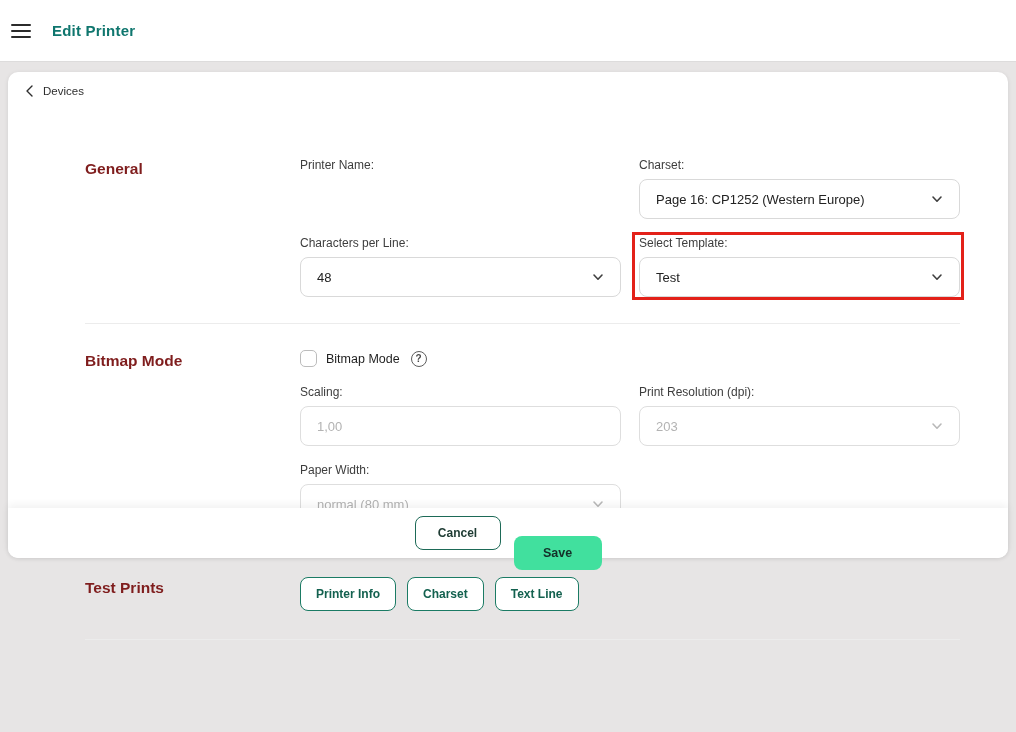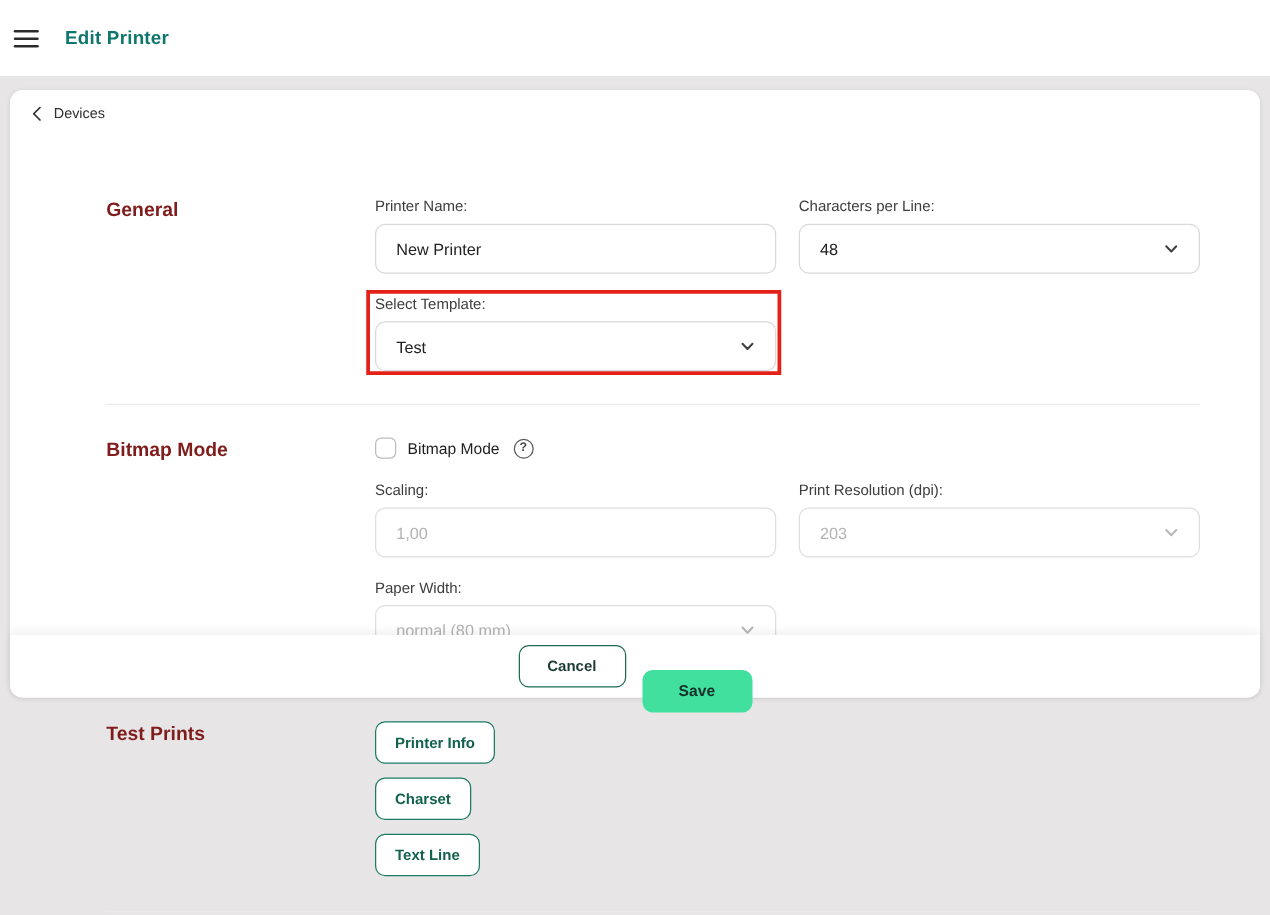--- a/index.html
+++ b/index.html
@@ -81,21 +81,21 @@
     background:#fff; cursor:pointer;
   }
   .checkbox-label { font-size:12.5px; color:#1f1f1f; }
   .help-icon {
     width:16px; height:16px; border:1.3px solid #5d5d5d; border-radius:50%;
     display:flex; align-items:center; justify-content:center;
     font-size:10px; color:#4a4a4a; font-weight:600; margin-left:2px;
   }
 
   
-  .test-buttons { display:flex; gap:11px; align-items:flex-start;flex-direction:column; }
+  .test-buttons { display:flex; gap:11px; align-items:center; }
   .btn-outline-teal {
     border:1.5px solid #1b7b64; background:#fff; color:#13614f;
     font-size:12px; font-weight:700; font-family:inherit;
     padding:0 15px; height:34px; border-radius:8px; cursor:pointer;
   }
 
   
   .footer {
     position:absolute; left:0; right:0; bottom:0; height:50px;
     background:#fff; border-radius:0 0 10px 10px;
@@ -135,25 +135,31 @@
   </div>
 
   <div class="form">
 
     <div class="section general">
       <div class="section-title">General</div>
       <div class="fields-grid">
 
         <div class="field">
           <span class="field-label">Printer Name:</span>
-          <div class="control">
-            <input type="text" value="New Printer" style="">
-          </div>
-        </div>
-
+        </div>
+
+        <div class="field">
+          <span class="field-label">Charset:</span>
+          <div class="control select">
+            <span>Page 16: CP1252 (Western Europe)</span>
+            <svg class="chev" width="12" height="12" viewBox="0 0 12 12">
+              <polyline points="2,4 6,8.2 10,4" fill="none" stroke="#3f3f3f" stroke-width="1.6" stroke-linecap="round" stroke-linejoin="round"></polyline>
+            </svg>
+          </div>
+        </div>
 
         <div class="field">
           <span class="field-label">Characters per Line:</span>
           <div class="control select">
             <span>48</span>
             <svg class="chev" width="12" height="12" viewBox="0 0 12 12">
               <polyline points="2,4 6,8.2 10,4" fill="none" stroke="#3f3f3f" stroke-width="1.6" stroke-linecap="round" stroke-linejoin="round"></polyline>
             </svg>
           </div>
         </div>

